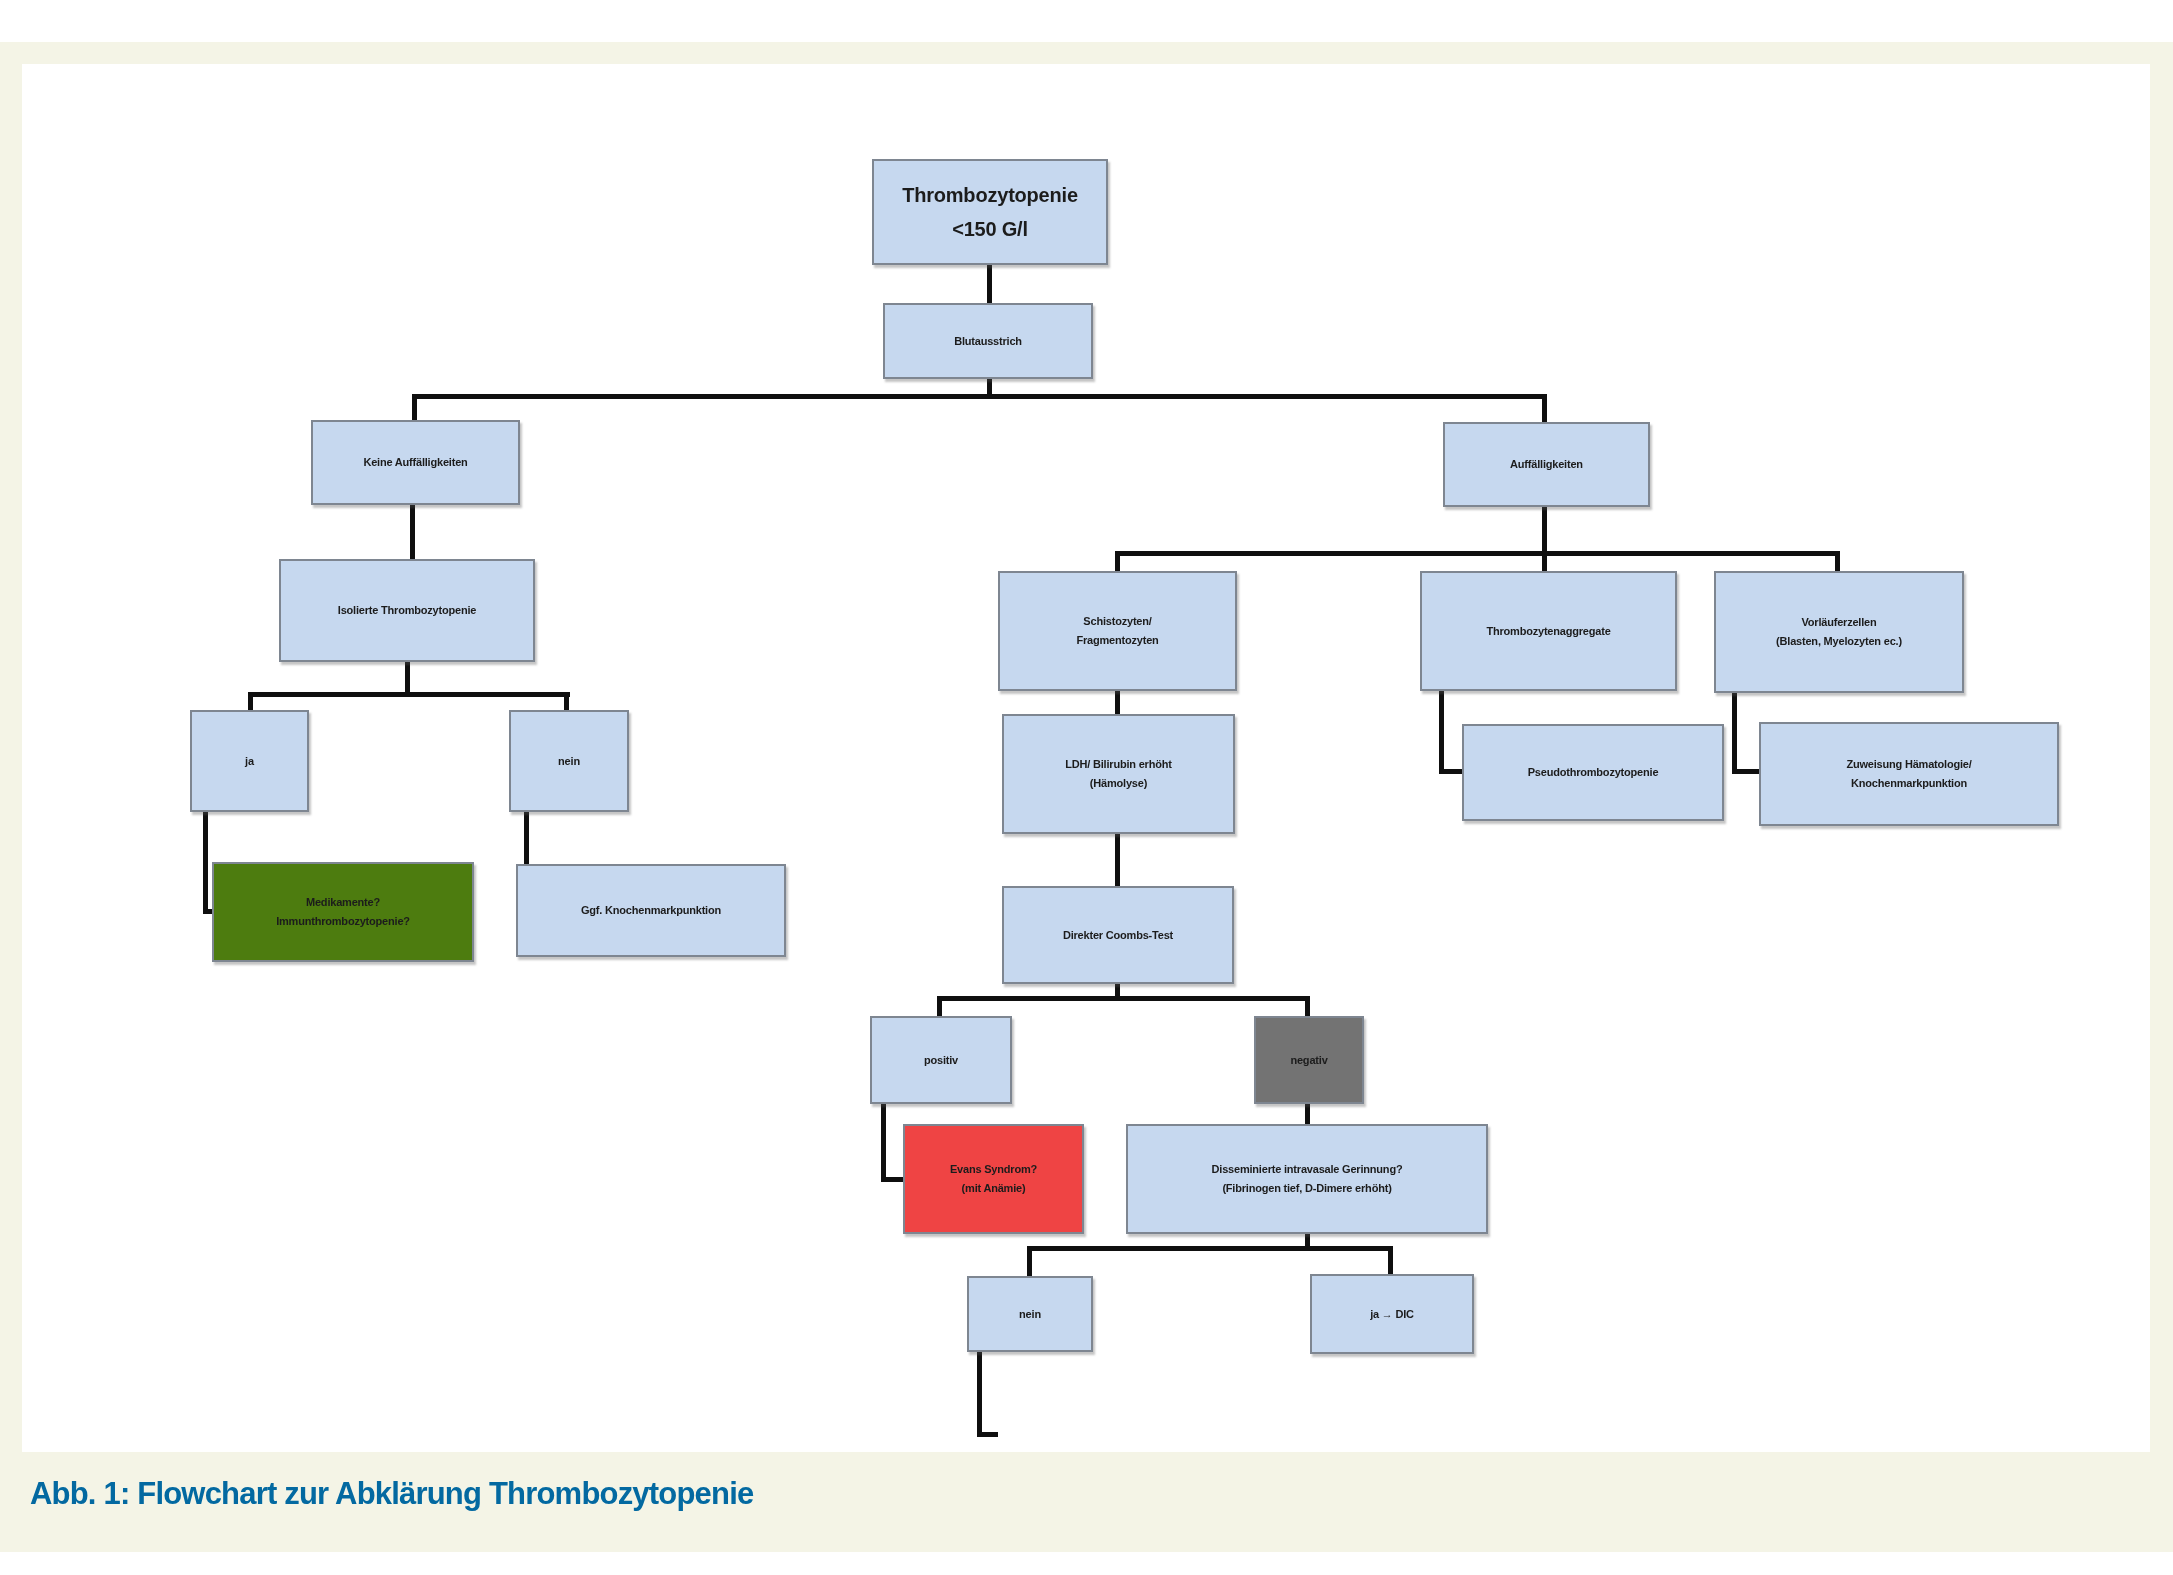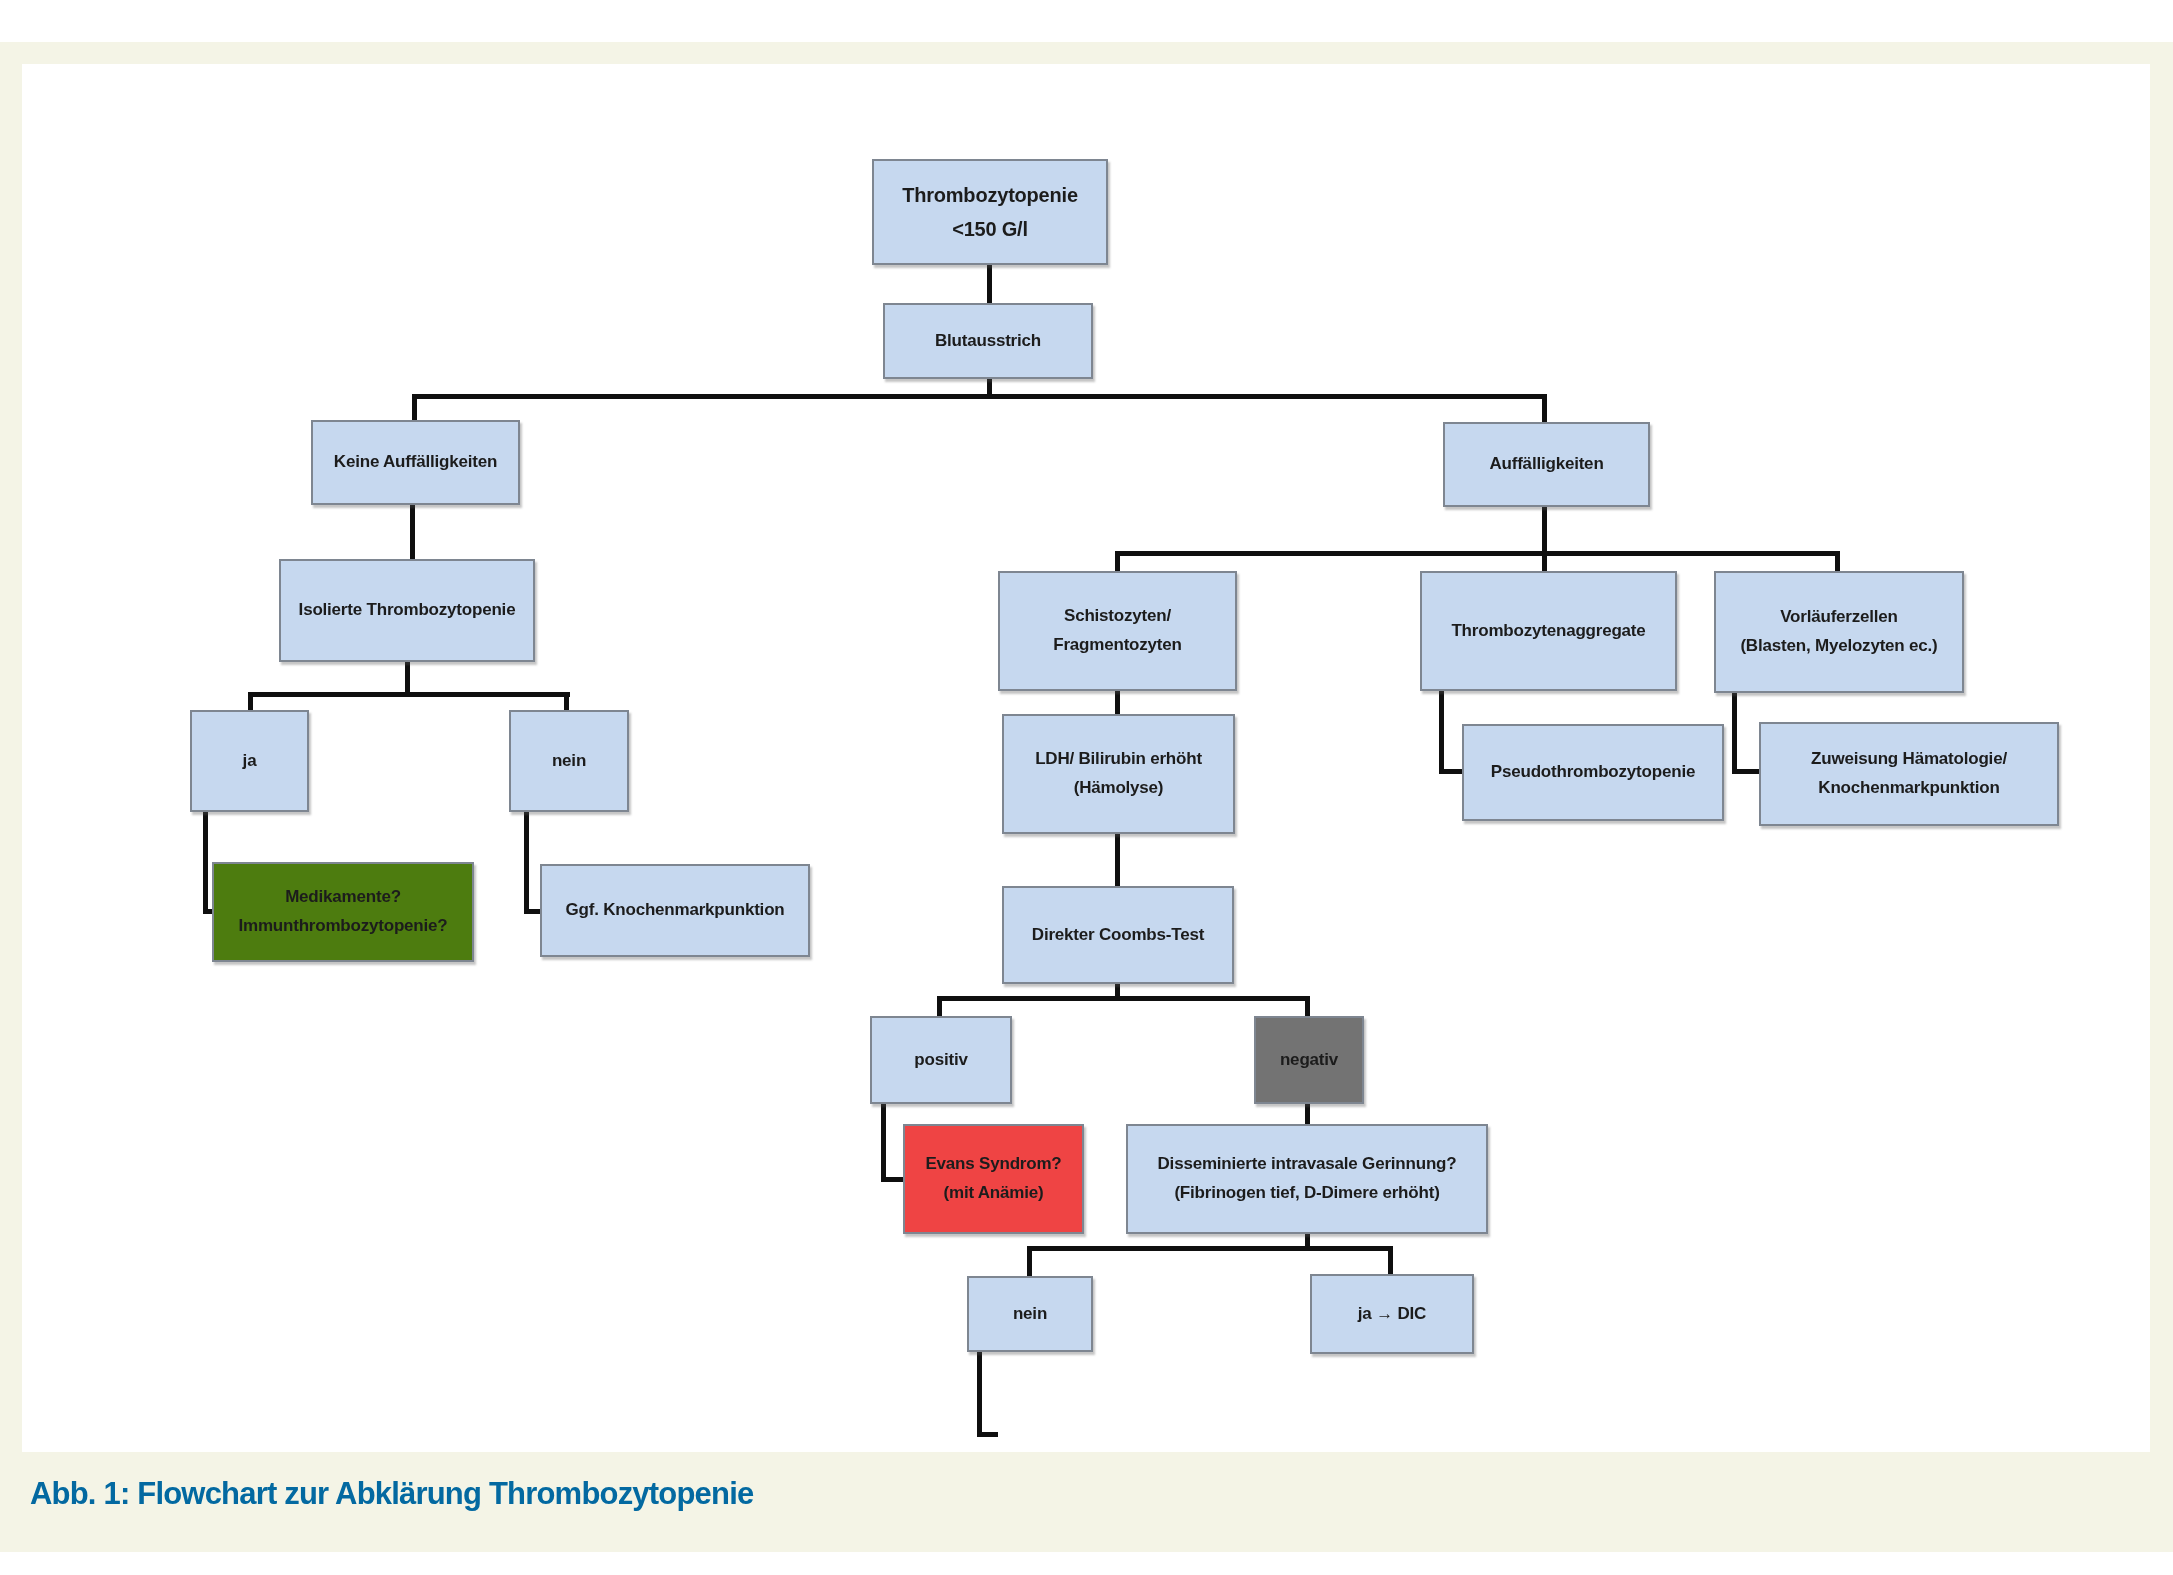--- a/index.html
+++ b/index.html
@@ -7,21 +7,21 @@
   .page{position:relative;width:2173px;height:1575px;background:#ffffff;overflow:hidden;}
   .panel{position:absolute;left:0;top:42px;width:2173px;height:1510px;background:#f4f4e6;}
   .canvas{position:absolute;left:22px;top:22px;width:2128px;height:1388px;background:#ffffff;}
   .node{
     position:absolute;
     background:#c6d8ef;
     border:2px solid #7e8691;
     box-shadow:2px 3px 2px rgba(90,90,90,0.35);
     display:flex;flex-direction:column;justify-content:center;align-items:center;
     text-align:center;
-    font-size:17px;font-weight:700;color:#1c1c1c;line-height:1.7;
+    font-size:11px;font-weight:700;color:#1c1c1c;line-height:1.7;
     letter-spacing:-0.2px;
     box-sizing:border-box;
     padding:2px 3px;
   }
   .node.root{font-size:20px;}
   .node-line{white-space:nowrap;}
   .seg{position:absolute;background:#0f0f0f;}
   .caption{
     position:absolute;left:30px;top:1434px;
     font-size:31px;font-weight:700;letter-spacing:-0.8px;color:#0369a1;
@@ -91,21 +91,21 @@
         <div class="node" style="left: 168px; top: 646px; width: 119px; height: 102px; background: rgb(198, 216, 239); border-color: rgb(126, 134, 145);">
           <div class="node-line">ja</div>
         </div>
         <div class="node" style="left: 487px; top: 646px; width: 120px; height: 102px; background: rgb(198, 216, 239); border-color: rgb(126, 134, 145);">
           <div class="node-line">nein</div>
         </div>
         <div class="node" style="left: 190px; top: 798px; width: 262px; height: 100px; background: #4d7c0f; border-color: rgb(126, 134, 145);">
           <div class="node-line">Medikamente?</div>
           <div class="node-line">Immunthrombozytopenie?</div>
         </div>
-        <div class="node" style="left: 518px; top: 800px; width: 270px; height: 93px; background: rgb(198, 216, 239); border-color: rgb(126, 134, 145);">
+        <div class="node" style="left: 494px; top: 800px; width: 270px; height: 93px; background: rgb(198, 216, 239); border-color: rgb(126, 134, 145);">
           <div class="node-line">Ggf. Knochenmarkpunktion</div>
         </div>
         <div class="node" style="left: 976px; top: 507px; width: 239px; height: 120px; background: rgb(198, 216, 239); border-color: rgb(126, 134, 145);">
           <div class="node-line">Schistozyten/</div>
           <div class="node-line">Fragmentozyten</div>
         </div>
         <div class="node" style="left: 1398px; top: 507px; width: 257px; height: 120px; background: rgb(198, 216, 239); border-color: rgb(126, 134, 145);">
           <div class="node-line">Thrombozytenaggregate</div>
         </div>
         <div class="node" style="left: 1692px; top: 507px; width: 250px; height: 122px; background: rgb(198, 216, 239); border-color: rgb(126, 134, 145);">

